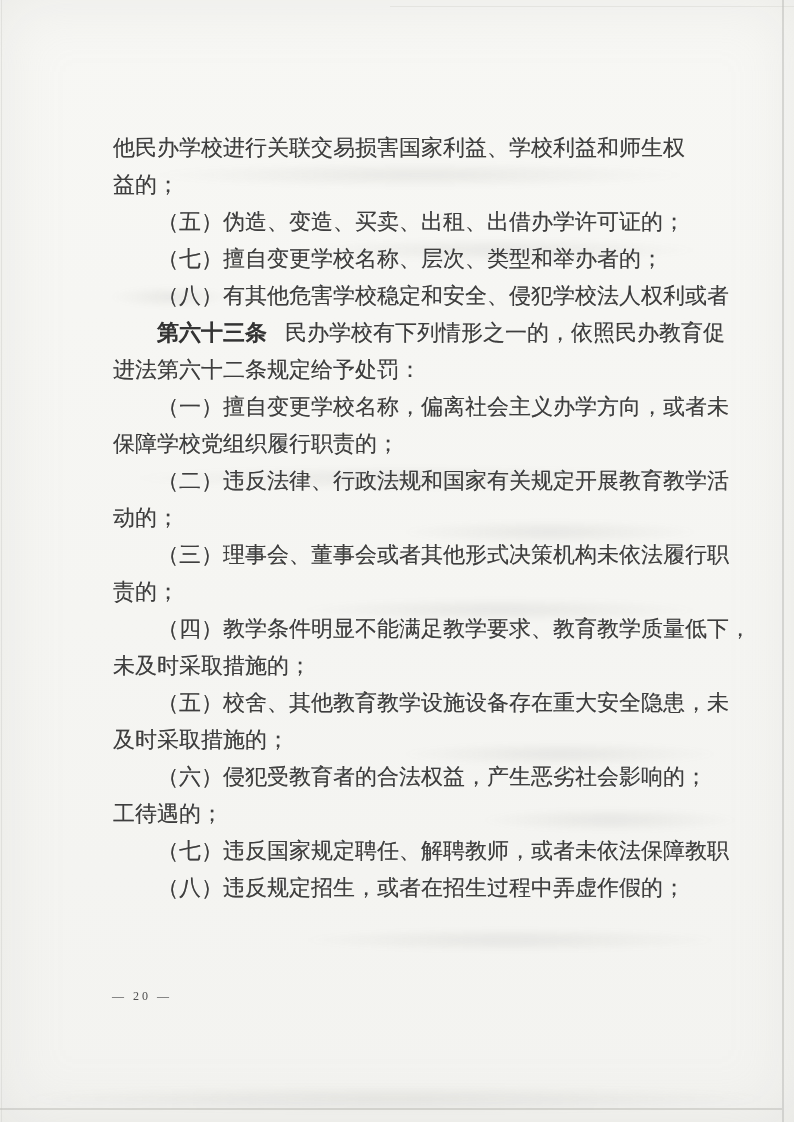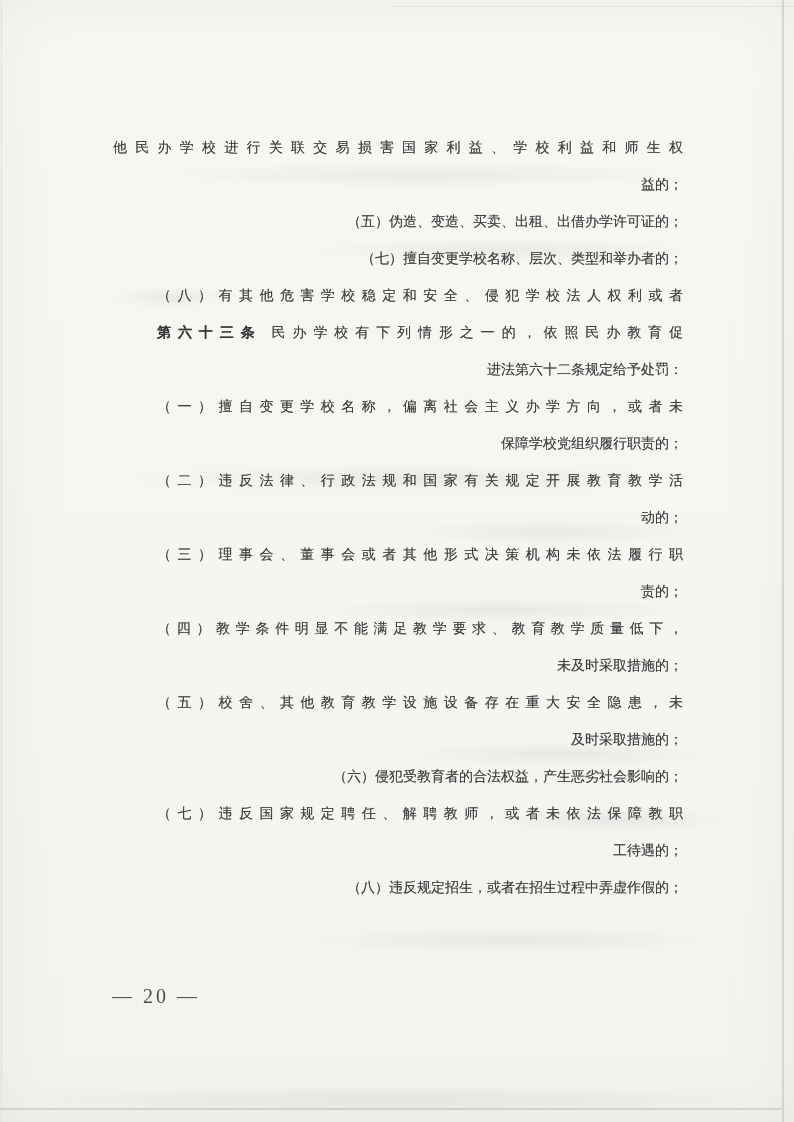--- a/index.html
+++ b/index.html
@@ -17,31 +17,31 @@
   
   .edge{position:absolute;background:#d9d9d4;}
   .edge.right{right:10px;top:0;width:2px;height:1122px;background:rgba(190,190,185,.55);}
   .edge.bottom{left:0;top:1108px;width:782px;height:2px;background:rgba(195,195,190,.6);}
   .edge.left{left:1px;top:0;width:1px;height:1122px;background:rgba(210,210,205,.5);}
   .edge.top{left:390px;top:6px;width:404px;height:1px;background:rgba(215,215,210,.5);}
 
   
   .textcol{
     position:absolute;left:113px;top:129px;width:570px;
-    font-size:14px;line-height:37px;color:#3e3e3e;
+    font-size:22px;line-height:37px;color:#3e3e3e;
     text-shadow:0 0 .6px rgba(62,62,62,.55);
   }
-  .ln{height:37px;white-space:nowrap;text-align:right;}
+  .ln{height:37px;white-space:nowrap;}
   .indent{text-indent:44px;}
   .full{text-align:justify;text-align-last:justify;}
-  .bold{font-weight:bold;margin-right:10px;color:#333;}
+  .bold{font-weight:bold;margin-right:18px;color:#333;}
 
   .footer{
     position:absolute;left:112px;top:981px;
-    font-size:20px;line-height:30px;letter-spacing:3px;color:#4c4c4c;
+    font-size:12px;line-height:30px;letter-spacing:3px;color:#4c4c4c;
   }
 
   
   .smudge{
     position:absolute;border-radius:50%;
     background:radial-gradient(ellipse at center,rgba(120,120,115,.10),rgba(120,120,115,0) 70%);
     filter:blur(2px);pointer-events:none;
   }
 </style>
 </head>
@@ -76,19 +76,19 @@
     <div class="ln">保障学校党组织履行职责的；</div>
     <div class="ln indent full">（二）违反法律、行政法规和国家有关规定开展教育教学活</div>
     <div class="ln">动的；</div>
     <div class="ln indent full">（三）理事会、董事会或者其他形式决策机构未依法履行职</div>
     <div class="ln">责的；</div>
     <div class="ln indent full">（四）教学条件明显不能满足教学要求、教育教学质量低下，</div>
     <div class="ln">未及时采取措施的；</div>
     <div class="ln indent full">（五）校舍、其他教育教学设施设备存在重大安全隐患，未</div>
     <div class="ln">及时采取措施的；</div>
     <div class="ln indent">（六）侵犯受教育者的合法权益，产生恶劣社会影响的；</div>
+    <div class="ln">工待遇的；</div>
     <div class="ln indent full">（七）违反国家规定聘任、解聘教师，或者未依法保障教职</div>
-    <div class="ln">工待遇的；</div>
     <div class="ln indent">（八）违反规定招生，或者在招生过程中弄虚作假的；</div>
   </div>
 
   <div class="footer">— 20 —</div>
 </div>
 
 </body></html>

